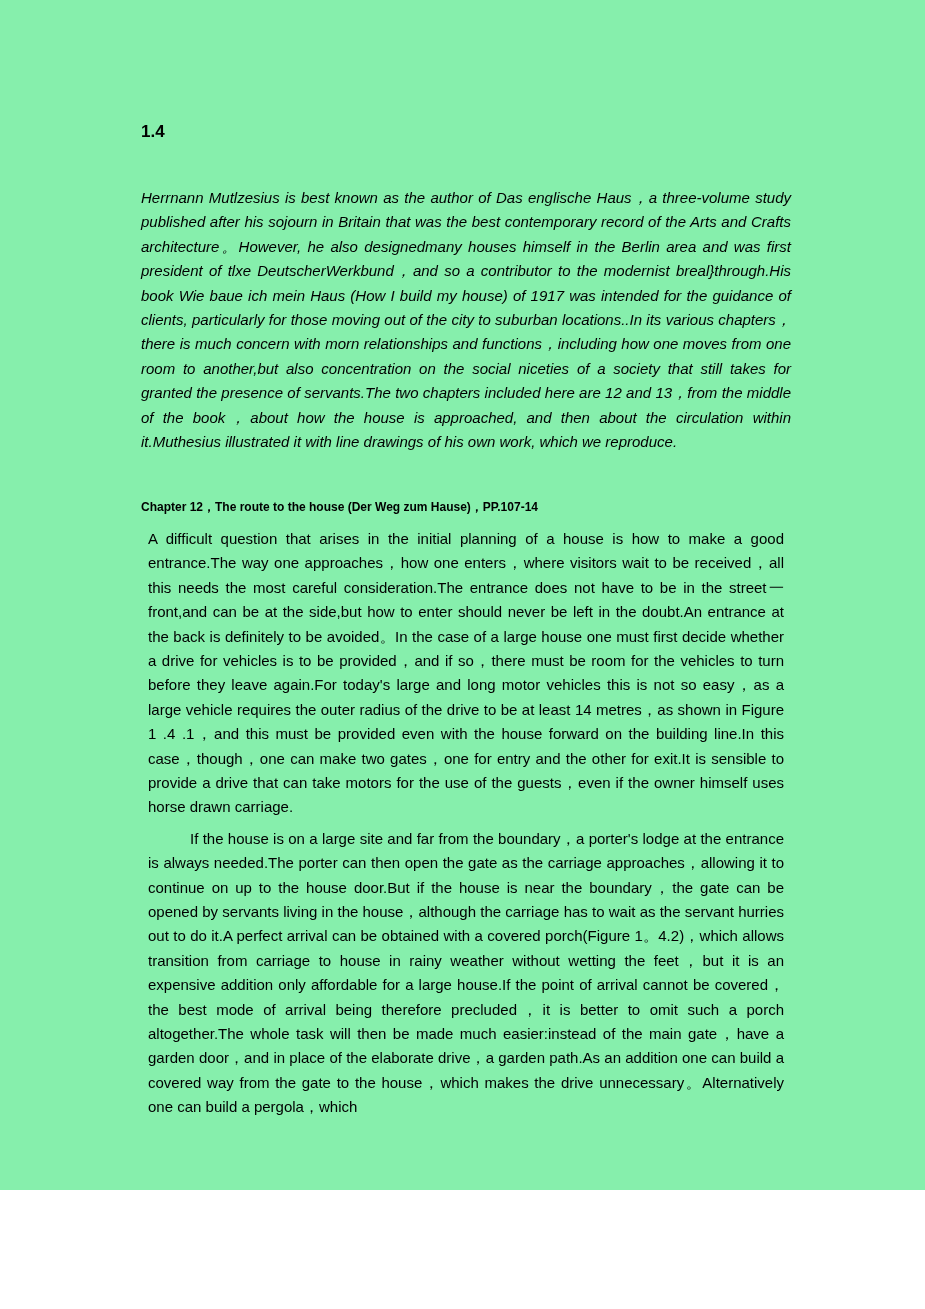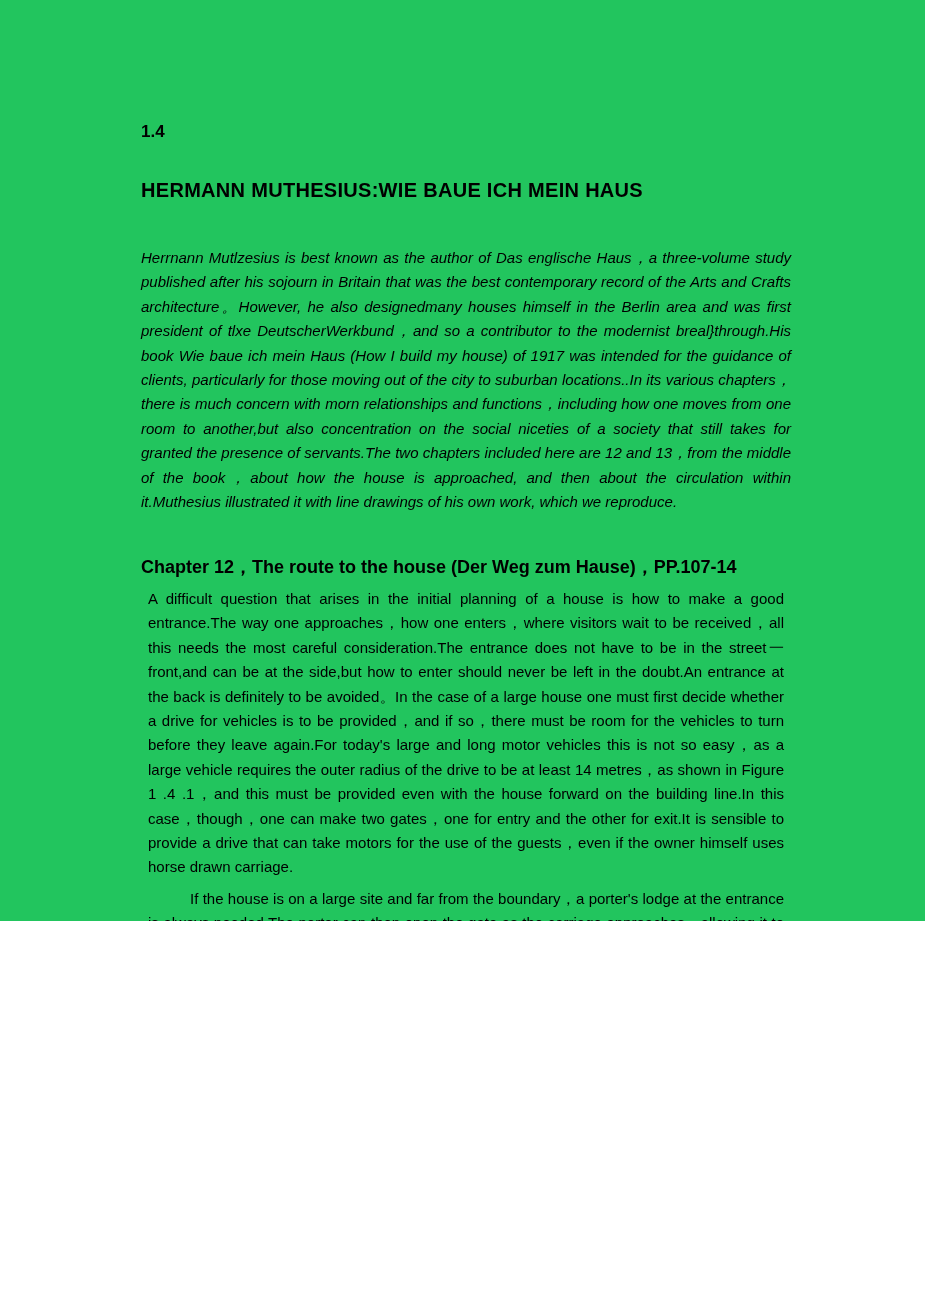--- a/index.html
+++ b/index.html
@@ -3,22 +3,22 @@
 <meta charset="utf-8">
 <style>
   html, body {
     margin: 0;
     padding: 0;
     background: #ffffff;
   }
   .page {
     position: relative;
     width: 925px;
-    height: 921px;
-    background: #22c55e;
+    height: 1190px;
+    background: #86efac;
     color: #000000;
     font-family: "Liberation Sans", sans-serif;
     overflow: hidden;
   }
   .content {
     position: absolute;
     left: 141px;
     top: 0;
     width: 650px;
   }
@@ -37,39 +37,38 @@
   }
   .intro {
     margin: 44px 0 0 0;
     font-size: 15px;
     line-height: 24.4px;
     font-style: italic;
     text-align: justify;
   }
   .chapter-heading {
     margin: 41px 0 0 0;
-    font-size: 18px;
+    font-size: 12px;
     font-weight: bold;
     line-height: 24.4px;
   }
   .body-para {
     margin: 7px;
     font-size: 15px;
     line-height: 24.4px;
     text-align: justify;
   }
   .indented {
     text-indent: 42px;
   }
 </style>
 </head>
 <body>
 
 <div class="page">
   <div class="content">
     <div class="section-number">1.4</div>
-    <h1 class="doc-title">HERMANN MUTHESIUS:WIE BAUE ICH MEIN HAUS</h1>
     <p class="intro">Herrnann Mutlzesius is best known as the author of Das englische Haus，a three-volume study published after his sojourn in Britain that was the best contemporary record of the Arts and Crafts architecture。However, he also designedmany houses himself in the Berlin area and was first president of tlxe DeutscherWerkbund，and so a contributor to the modernist breal}through.His book Wie baue ich mein Haus (How I build my house) of 1917 was intended for the guidance of clients, particularly for those moving out of the city to suburban locations..In its various chapters，there is much concern with morn relationships and functions，including how one moves from one room to another,but also concentration on the social niceties of a society that still takes for granted the presence of servants.The two chapters included here are 12 and 13，from the middle of the book，about how the house is approached, and then about the circulation within it.Muthesius illustrated it with line drawings of his own work, which we reproduce.</p>
     <div class="chapter-heading">Chapter 12，The route to the house (Der Weg zum Hause)，PP.107-14</div>
     <p class="body-para">A difficult question that arises in the initial planning of a house is how to make a good entrance.The way one approaches，how one enters，where visitors wait to be received，all this needs the most careful consideration.The entrance does not have to be in the street一front,and can be at the side,but how to enter should never be left in the doubt.An entrance at the back is definitely to be avoided。In the case of a large house one must first decide whether a drive for vehicles is to be provided，and if so，there must be room for the vehicles to turn before they leave again.For today's large and long motor vehicles this is not so easy，as a large vehicle requires the outer radius of the drive to be at least 14 metres，as shown in Figure 1 .4 .1，and this must be provided even with the house forward on the building line.In this case，though，one can make two gates，one for entry and the other for exit.It is sensible to provide a drive that can take motors for the use of the guests，even if the owner himself uses horse drawn carriage.</p>
     <p class="body-para indented">If the house is on a large site and far from the boundary，a porter's lodge at the entrance is always needed.The porter can then open the gate as the carriage approaches，allowing it to continue on up to the house door.But if the house is near the boundary，the gate can be opened by servants living in the house，although the carriage has to wait as the servant hurries out to do it.A perfect arrival can be obtained with a covered porch(Figure 1。4.2)，which allows transition from carriage to house in rainy weather without wetting the feet，but it is an expensive addition only affordable for a large house.If the point of arrival cannot be covered，the best mode of arrival being therefore precluded，it is better to omit such a porch altogether.The whole task will then be made much easier:instead of the main gate，have a garden door，and in place of the elaborate drive，a garden path.As an addition one can build a covered way from the gate to the house，which makes the drive unnecessary。Alternatively one can build a pergola，which</p>
   </div>
 </div>
 
 </body></html>

